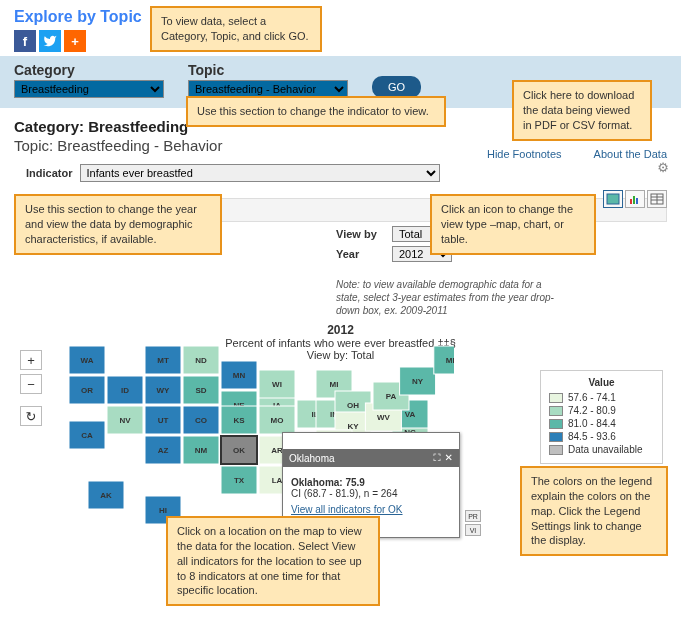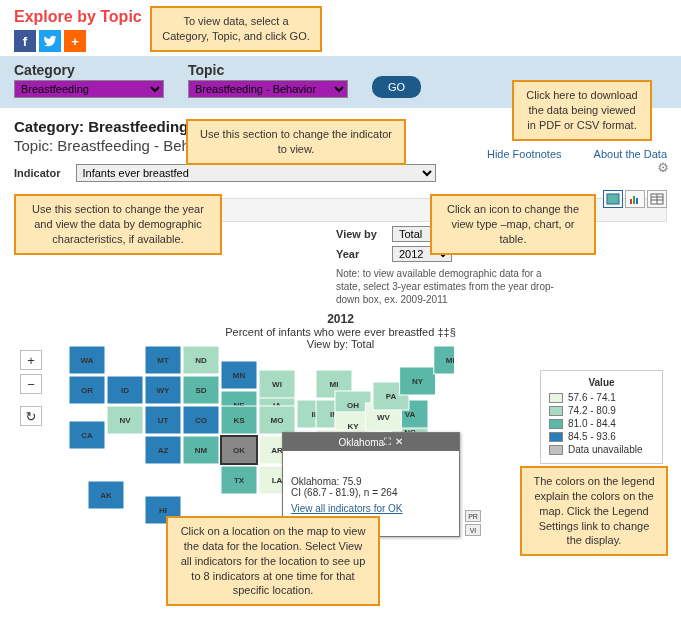--- a/index.html
+++ b/index.html
@@ -1,61 +1,61 @@
 <!DOCTYPE html>
 <html><head>
 <meta charset="utf-8">
 <style>
   * { box-sizing: border-box; margin: 0; padding: 0; }
   body { font-family: Arial, sans-serif; font-size: 12px; color: #333; width: 681px; height: 621px; position: relative; background: #fff; overflow: hidden; }
   .header { padding: 8px 14px 4px; }
-  .header h2 { font-size: 16px; font-weight: bold; color: #ef4444; }
+  .header h2 { font-size: 16px; font-weight: bold; color: #3b82f6; }
   .social { display: flex; gap: 3px; margin-top: 4px; }
   .social-btn { width: 22px; height: 22px; display: flex; align-items: center; justify-content: center; color: #fff; font-weight: bold; font-size: 13px; cursor: pointer; }
   .fb { background: #3b5998; }
   .tw { background: #1da1f2; }
   .plus { background: #ff6600; }
   .filter-bar { background: #cfe2ee; padding: 6px 14px 10px; display: flex; gap: 24px; align-items: flex-end; }
   .filter-group label { display: block; font-size: 14px; color: #333; margin-bottom: 2px; font-weight: bold; }
-  .filter-group select { font-size: 11px; padding: 1px 2px; border: 1px solid #888; background: #a21caf; }
+  .filter-group select { font-size: 11px; padding: 1px 2px; border: 1px solid #888; background: #0369a1; }
   .go-btn { background: #1d5a8a; color: #fff; border: none; padding: 5px 16px; font-size: 11px; border-radius: 10px; cursor: pointer; }
   .cat-section { padding: 10px 14px 4px; }
   .cat-section h3 { font-size: 15px; color: #222; }
   .cat-section .sub { font-size: 15px; color: #444; margin-top: 2px; }
-  .indicator-row { display: flex; align-items: center; gap: 16px; padding: 6px 14px 8px; }
+  .indicator-row { display: flex; align-items: center; gap: 8px; padding: 6px 26px 8px; }
   .indicator-row label { font-size: 11px; font-weight: bold; }
   .indicator-row select { flex: 0 0 360px; font-size: 11px; padding: 1px; border: 1px solid #888; }
   .top-links { position: absolute; right: 14px; top: 148px; font-size: 11px; }
   .top-links a { color: #2a6496; text-decoration: none; margin-left: 29px; }
   .panel-title { background: #f4f4f4; border: 1px solid #ddd; padding: 5px 10px; font-size: 11px; font-weight: bold; margin: 8px 14px 0; position: relative; }
   .gear { position: absolute; right: 12px; top: 160px; color: #888; font-size: 13px; }
   .controls { margin-left: 336px; margin-top: 2px; font-size: 11px; }
   .controls .row { display: flex; align-items: center; gap: 8px; margin: 4px 0; }
   .controls label { width: 48px; font-weight: bold; }
   .controls select { font-size: 11px; border: 1px solid #888; padding: 0 2px; }
-  .controls .note { font-size: 10px; color: #555; margin-top: 5px; max-width: 220px; line-height: 1.3; }
+  .controls .note { font-size: 10px; color: #555; margin-top: 16px; max-width: 220px; line-height: 1.3; font-style: italic; }
   .view-icons { position: absolute; right: 14px; top: 190px; display: flex; gap: 2px; }
   .view-icon { width: 20px; height: 18px; border: 1px solid #aaa; background: #f8f8f8; display: flex; align-items: center; justify-content: center; font-size: 11px; cursor: pointer; }
   .view-icon.active { border-color: #2a6496; }
   .chart-title { text-align: center; font-size: 11px; margin-top: 6px; }
   .chart-title .yr { font-weight: bold; font-size: 12px; }
   .map-wrap { position: absolute; left: 14px; top: 338px; width: 440px; height: 260px; }
   .map-controls { position: absolute; left: 20px; top: 350px; z-index: 5; }
   .map-btn { width: 22px; height: 20px; border: 1px solid #bbb; background: #fff; margin-bottom: 4px; display: flex; align-items: center; justify-content: center; font-size: 13px; cursor: pointer; }
   .legend { position: absolute; right: 18px; top: 370px; border: 1px solid #ccc; background: #fff; padding: 6px 8px; font-size: 10px; width: 123px; }
   .legend h4 { text-align: center; font-size: 10px; margin-bottom: 4px; }
   .legend-row { display: flex; align-items: center; gap: 5px; margin: 2px 0; }
   .legend-sw { width: 14px; height: 10px; border: 1px solid #888; }
   .popup { position: absolute; left: 282px; top: 432px; width: 178px; background: #fff; border: 1px solid #777; box-shadow: 1px 1px 3px rgba(0,0,0,0.3); z-index: 10; }
-  .popup-head { background: #6b6b6b; color: #fff; padding: 3px 6px; font-size: 10px; display: flex; justify-content: center; align-items: center; }
+  .popup-head { background: #6b6b6b; color: #fff; padding: 3px 6px; font-size: 10px; display: flex; justify-content: space-between; align-items: center; margin-top: 16px; }
   .popup-head .icons { display: flex; gap: 4px; }
   .popup-body { padding: 6px 8px; font-size: 10px; }
-  .popup-body .val { font-weight: normal; margin-top: 19px; }
+  .popup-body .val { font-weight: bold; margin-top: 4px; }
   .popup-body a { color: #2a6496; text-decoration: underline; display: block; margin-top: 5px; }
-  .callout { position: absolute; background: #ffe8b8; border: 2px solid #e8921a; padding: 6px 9px; font-size: 11px; line-height: 1.35; z-index: 20; text-align: center; }
+  .callout { position: absolute; background: #ffe8b8; border: 2px solid #e8921a; padding: 6px 9px; font-size: 11px; line-height: 1.35; z-index: 20; }
   .state-label { font-size: 8px; font-weight: bold; fill: #333; text-anchor: middle; pointer-events: none; }
   .small-sq { position: absolute; right: 200px; width: 16px; height: 12px; background: #eee; border: 1px solid #aaa; font-size: 7px; text-align: center; line-height: 11px; }
 </style>
 </head>
 <body>
 
 <div class="header">
   <h2>Explore by Topic</h2>
   <div class="social">
     <div class="social-btn fb">f</div>
@@ -274,17 +274,17 @@
         <span>Data unavailable</span>
       </div>
     </div>
 </div>
 
 <div class="small-sq" style="top:510px">PR</div>
 <div class="small-sq" style="top:524px">VI</div>
 
 <div class="callout" style="left:150px; top:6px; width:172px">To view data, select a Category, Topic, and click GO.</div>
 <div class="callout" style="left:512px; top:80px; width:140px">Click here to download the data being viewed in PDF or CSV format.</div>
-<div class="callout" style="left:186px; top:119px; width:220px">Use this section to change the indicator to view.</div>
+<div class="callout" style="left:186px; top:96px; width:260px">Use this section to change the indicator to view.</div>
 <div class="callout" style="left:14px; top:194px; width:208px">Use this section to change the year and view the data by demographic characteristics, if available.</div>
 <div class="callout" style="left:430px; top:194px; width:166px">Click an icon to change the view type –map, chart, or table.</div>
 <div class="callout" style="left:166px; top:516px; width:214px">Click on a location on the map to view the data for the location. Select View all indicators for the location to see up to 8 indicators at one time for that specific location.</div>
 <div class="callout" style="left:520px; top:466px; width:148px">The colors on the legend explain the colors on the map. Click the Legend Settings link to change the display.</div>
 
 </body></html>

